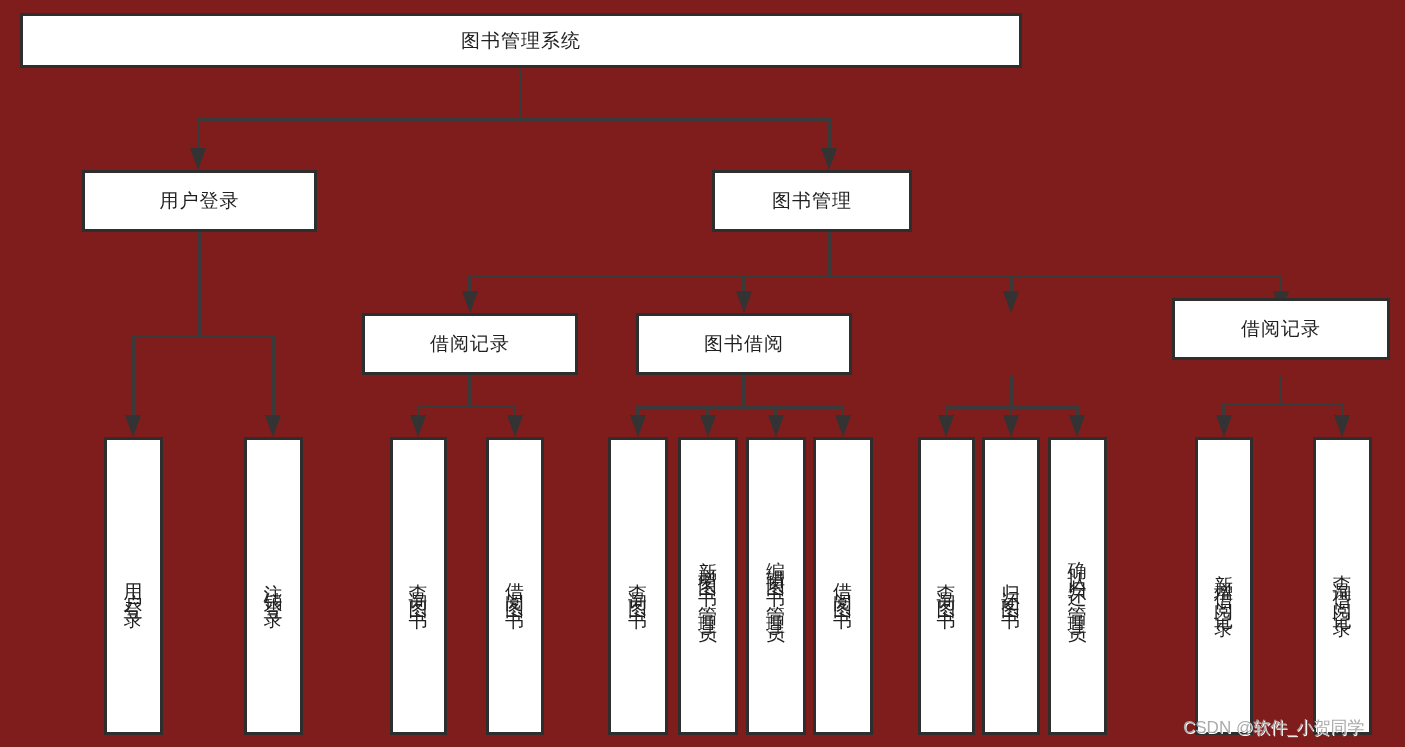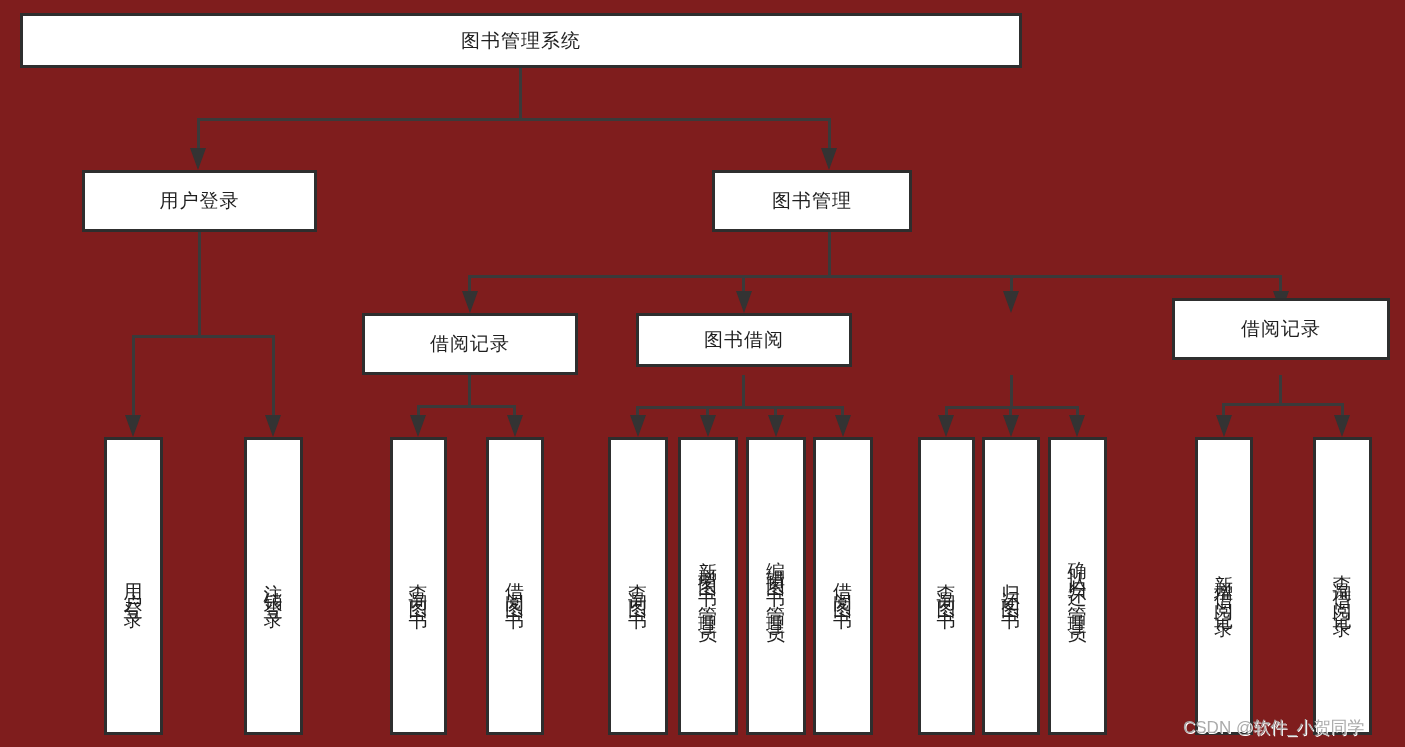--- a/index.html
+++ b/index.html
@@ -69,21 +69,21 @@
   <div class="vline" style="left:742px;top:275px;height:16px"></div>
   <div class="arrow" style="left:736px;top:291px"></div>
   <div class="vline" style="left:1010px;top:275px;height:16px"></div>
   <div class="arrow" style="left:1003px;top:291px"></div>
   <div class="vline" style="left:1279px;top:275px;height:16px"></div>
   <div class="arrow" style="left:1273px;top:291px"></div>
 
   <div class="box" style="left:362px;top:313px;width:216px;height:62px">
     <span class="lbl">借阅记录</span>
   </div>
-  <div class="box" style="left:636px;top:313px;width:216px;height:54px">
+  <div class="box" style="left:636px;top:313px;width:216px;height:62px">
     <span class="lbl">图书借阅</span>
   </div>
   <div class="box" style="left:1172px;top:298px;width:218px;height:62px">
     <span class="lbl">借阅记录</span>
   </div>
 
   <div class="vline" style="left:468px;top:375px;height:30px"></div>
   <div class="hline" style="left:417px;top:405px;width:98px"></div>
   <div class="vline" style="left:417px;top:405px;height:10px"></div>
   <div class="arrow" style="left:410px;top:415px"></div>

